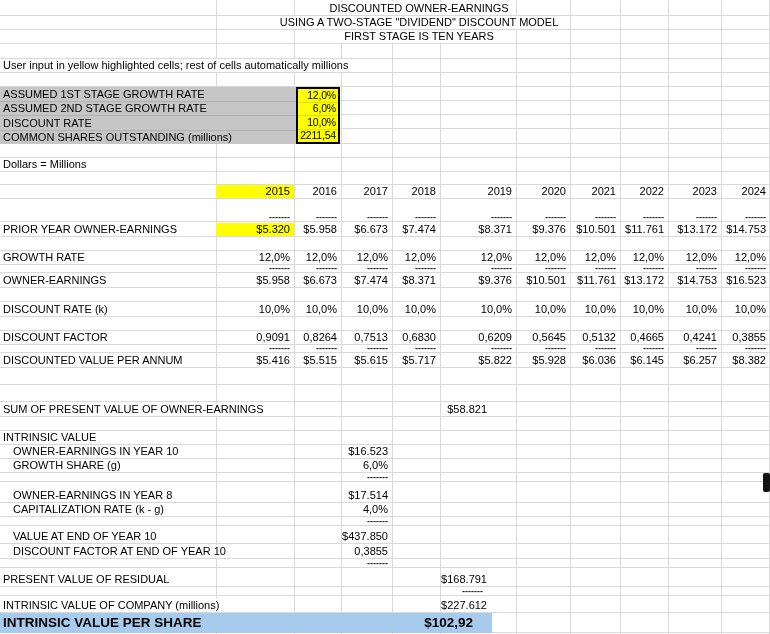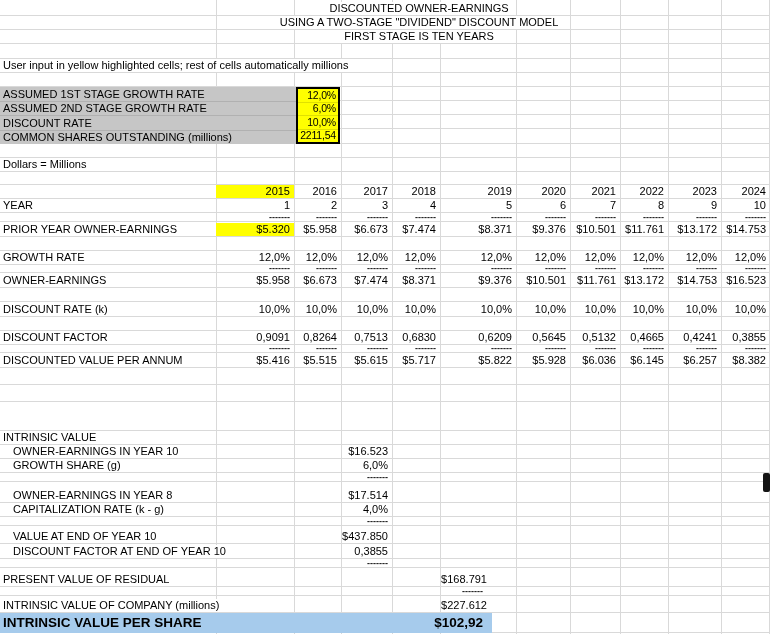--- a/index.html
+++ b/index.html
@@ -36,21 +36,21 @@
       border-bottom:1px solid rgba(0,0,0,0.10);}
   .pl:last-child{border-bottom:none;}
   .ybox{position:absolute;left:296px;top:87px;width:44px;height:57px;background:var(--yellow);
         border:2px solid #000;box-sizing:border-box;display:flex;flex-direction:column;z-index:2;}
   .pv{flex:1;display:flex;align-items:flex-end;justify-content:flex-end;
       padding:0 2px 1px 0;line-height:11px;font-size:10.5px;letter-spacing:-0.2px;
       border-bottom:1px solid rgba(0,0,0,0.12);}
   .pv:last-child{border-bottom:none;}
   .blue{position:absolute;left:0;top:613px;width:492px;height:20px;background:var(--blue);
         display:flex;justify-content:space-between;align-items:flex-end;
-        padding:0 9px 3px 3px;box-sizing:border-box;font-weight:700;font-size:13.5px;z-index:2;}
+        padding:0 19px 3px 3px;box-sizing:border-box;font-weight:700;font-size:13.5px;z-index:2;}
   .marker{position:absolute;left:763px;top:473px;width:7px;height:19px;background:#141414;
           border-radius:2px;z-index:3;}
 </style>
 </head>
 <body>
 
 <div id="sheet">
 
   <div class="trow" style="top:0;height:16px">
     <span class="m">DISCOUNTED OWNER-EARNINGS</span>
@@ -85,28 +85,20 @@
 
   <div class="r" style="top:172px;height:13px"></div>
 
   <div class="r yfirst" style="top:185px;height:14px">
     <div class="lblc"></div>
     <div class="cells">
       
     <div class="num">2015</div><div class="num">2016</div><div class="num">2017</div><div class="num">2018</div><div class="num">2019</div><div class="num">2020</div><div class="num">2021</div><div class="num">2022</div><div class="num">2023</div><div class="num">2024</div></div>
   </div>
 
-  <div class="r" style="top:199px;height:14px">
-    <div class="lblc">
-      <span class="m">YEAR</span>
-    </div>
-    <div class="cells">
-      
-    <div class="num">1</div><div class="num">2</div><div class="num">3</div><div class="num">4</div><div class="num">5</div><div class="num">6</div><div class="num">7</div><div class="num">8</div><div class="num">9</div><div class="num">10</div></div>
-  </div>
 
   <div class="r" style="top:213px;height:9px">
     <div></div>
     <div class="cells">
       
     <div class="dash">-------</div><div class="dash">-------</div><div class="dash">-------</div><div class="dash">-------</div><div class="dash">-------</div><div class="dash">-------</div><div class="dash">-------</div><div class="dash">-------</div><div class="dash">-------</div><div class="dash">-------</div></div>
   </div>
 
   <div class="r yfirst" style="top:222px;height:15px">
     <div class="lblc">
@@ -178,20 +170,26 @@
       <span class="m">DISCOUNTED VALUE PER ANNUM</span>
     </div>
     <div class="cells">
       
     <div class="num">$5.416</div><div class="num">$5.515</div><div class="num">$5.615</div><div class="num">$5.717</div><div class="num">$5.822</div><div class="num">$5.928</div><div class="num">$6.036</div><div class="num">$6.145</div><div class="num">$6.257</div><div class="num">$8.382</div></div>
   </div>
 
   <div class="r" style="top:368px;height:17px"></div>
   <div class="r" style="top:385px;height:17px"></div>
 
+  <div class="r" style="top:402px;height:15px">
+    <div class="lblc">
+      <span class="m">SUM OF PRESENT VALUE OF OWNER-EARNINGS</span>
+    </div>
+    <div class="num" style="grid-column:6;padding-right:29px">$58.821</div>
+  </div>
 
   <div class="r" style="top:417px;height:14px"></div>
 
   <div class="r" style="top:431px;height:14px">
     <div class="lblc">
       <span class="m">INTRINSIC VALUE</span>
     </div>
   </div>
 
   <div class="r" style="top:445px;height:14px">

